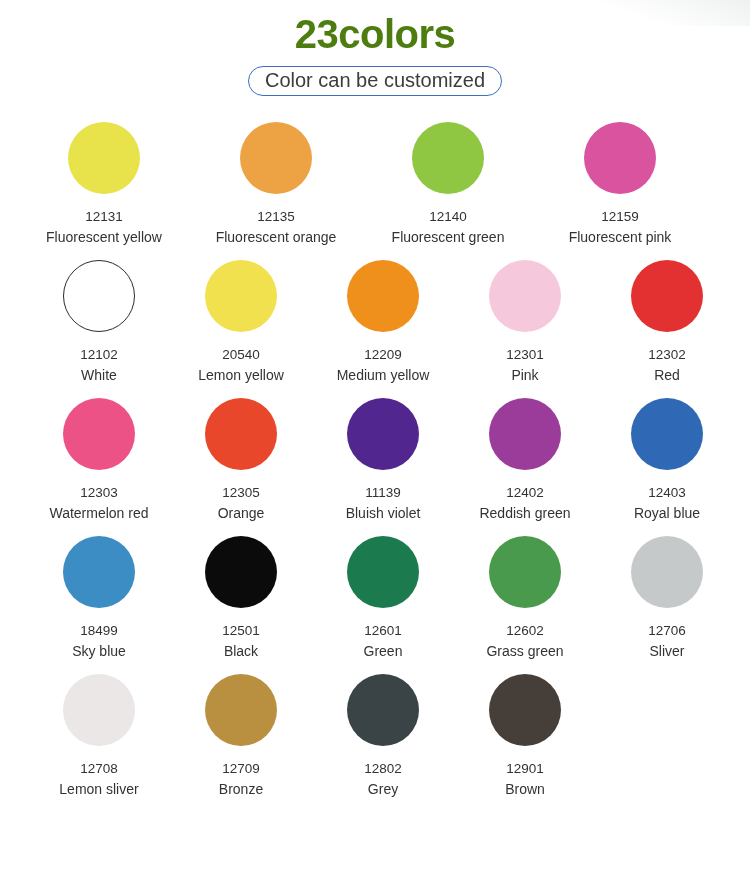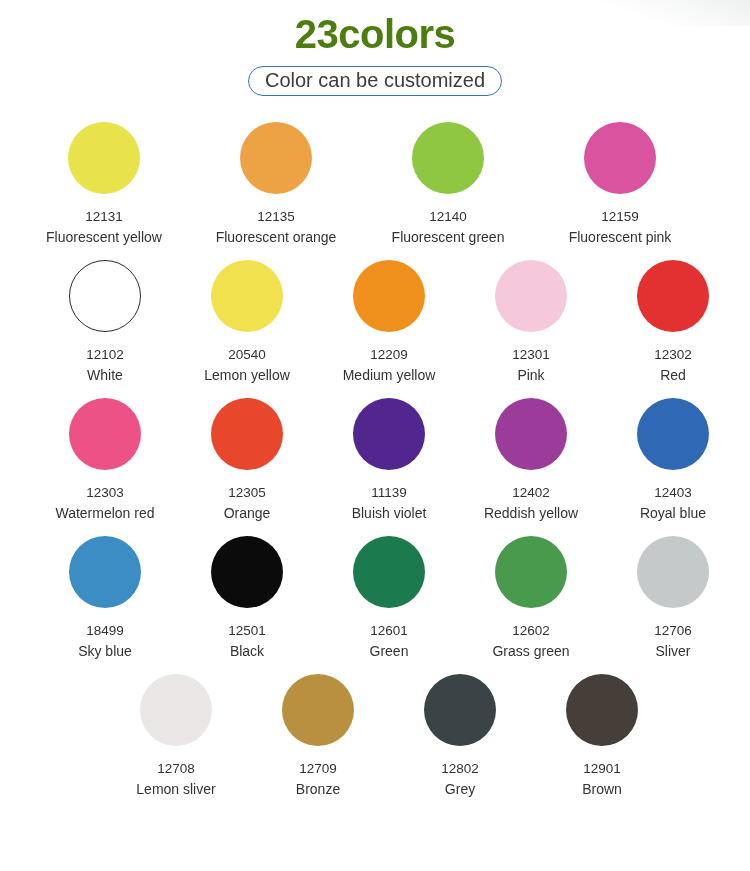--- a/index.html
+++ b/index.html
@@ -77,21 +77,20 @@
 
   
   .row.cols-4-wide {
     padding: 0 18px;
   }
   .row.cols-4-wide .swatch { width: 172px; }
 
   
   .row.cols-5 {
     padding-left: 28px;
-    justify-content: center;
   }
   .row.cols-5 .swatch { width: 142px; }
 
   .swatch {
     display: flex;
     flex-direction: column;
     align-items: center;
   }
 
   .dot {
@@ -199,21 +198,21 @@
           <div class="name">Orange</div>
         </div>
         <div class="swatch">
           <div class="dot" style="background: rgb(82, 38, 143);"></div>
           <div class="code">11139</div>
           <div class="name">Bluish violet</div>
         </div>
         <div class="swatch">
           <div class="dot" style="background: rgb(155, 60, 155);"></div>
           <div class="code">12402</div>
-          <div class="name">Reddish yellow</div>
+          <div class="name">Reddish green</div>
         </div>
         <div class="swatch">
           <div class="dot" style="background: rgb(47, 104, 181);"></div>
           <div class="code">12403</div>
           <div class="name">Royal blue</div>
         </div>
       </div>
       <div class="row cols-5">
         <div class="swatch">
           <div class="dot" style="background: rgb(59, 141, 196);"></div>

